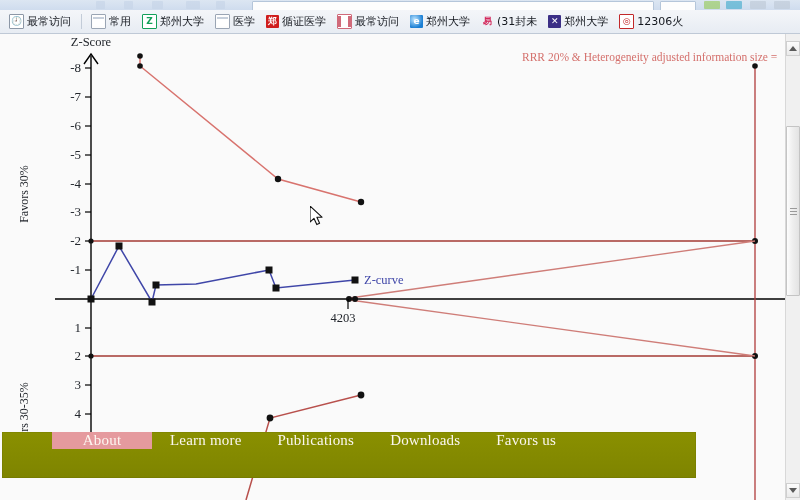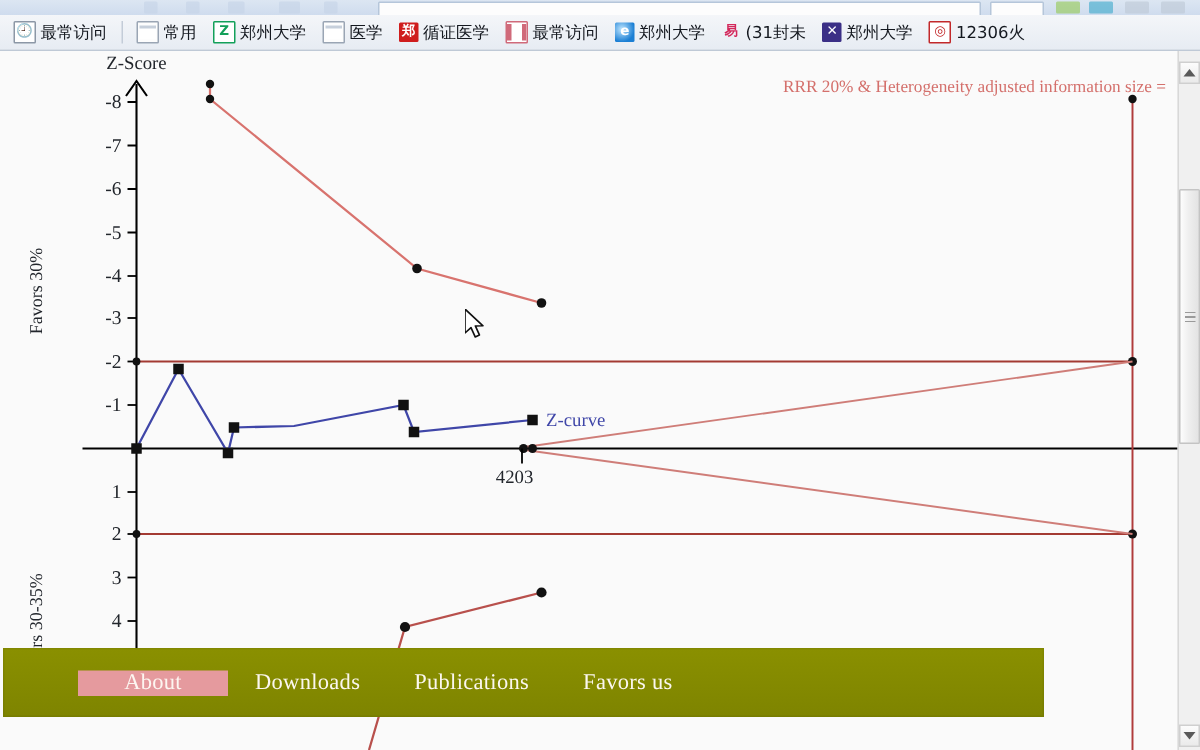--- a/index.html
+++ b/index.html
@@ -60,21 +60,21 @@
     position:absolute;left:0;top:34px;width:787px;height:466px;
     background:#fafafa;overflow:hidden;
   }
   .chart{position:absolute;left:0;top:0;width:787px;height:466px;}
   .chart svg{display:block;}
 
   
   .navbar{
     position:absolute;left:2px;bottom:22px;width:694px;height:46px;
     background:linear-gradient(#8a9000,#7e8400);
-    display:flex;align-items:center;
+    display:flex;align-items:flex-start;
     box-shadow:inset 0 0 0 1px rgba(0,0,0,.06);
   }
   .nav-spacer{width:50px;flex:0 0 50px;}
   .nav-item{
     display:flex;align-items:center;justify-content:center;
     padding:0 18px;color:#fbf7ef;font-size:15px;
     font-family:"Liberation Serif","DejaVu Serif",serif;
     letter-spacing:.2px;cursor:pointer;white-space:nowrap;
   }
   .nav-item.active{background:#e59a9e;color:#fdf6f1;min-width:64px;}
@@ -263,24 +263,27 @@
       <polygon points="0,0 0,16 4,12.4 6.8,18.6 9.6,17.3 6.9,11.3 12,11.2" fill="#fff" stroke="#111" stroke-width="1.1" stroke-linejoin="round"></polygon>
     </svg>
   </div>
 
   <div class="navbar" id="navbar">
     <div class="nav-spacer"></div>
   <div class="nav-item active">
         <span>About</span>
       </div>
       <div class="nav-item">
-        <span>Downloads</span>
+        <span>Learn more</span>
       </div>
       <div class="nav-item">
         <span>Publications</span>
+      </div>
+      <div class="nav-item">
+        <span>Downloads</span>
       </div>
       <div class="nav-item">
         <span>Favors us</span>
       </div>
     </div>
 
   <div class="scrollbar">
     <div class="sb-btn up">
       <span class="sb-arrow u"></span>
     </div>

